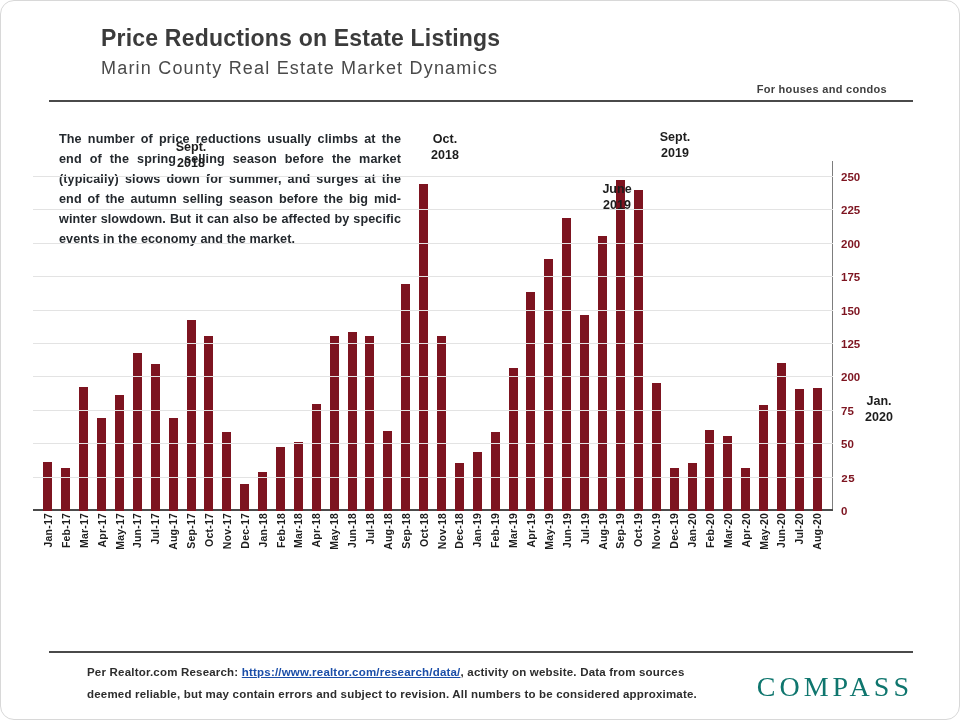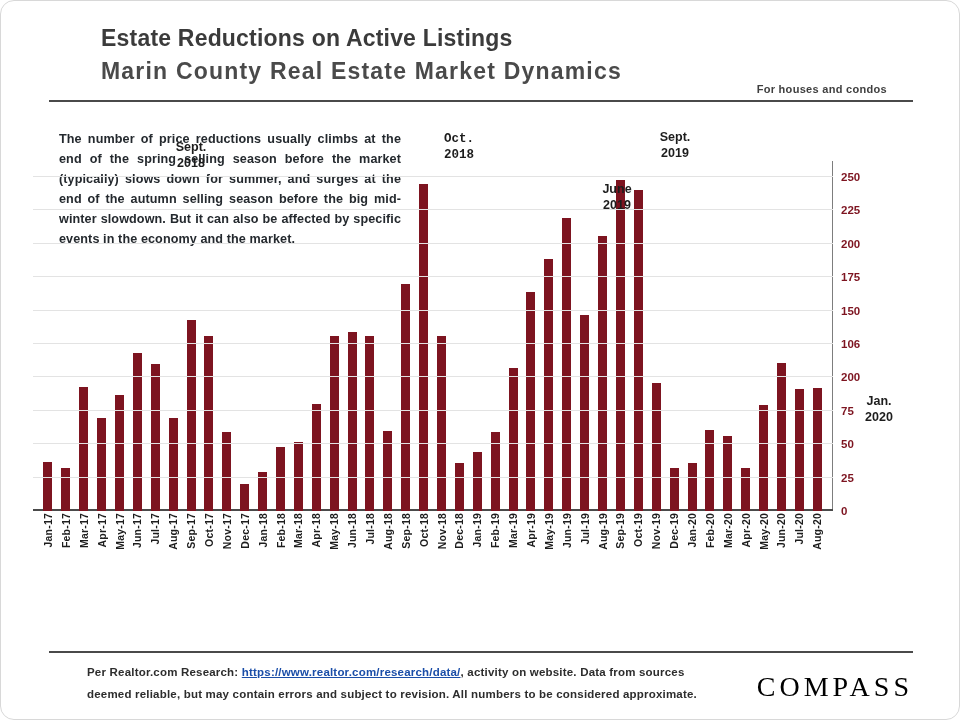--- a/index.html
+++ b/index.html
@@ -30,22 +30,22 @@
     top: 24px;
     font-size: 23px;
     font-weight: bold;
     color: #3b3b3b;
     letter-spacing: 0.2px;
   }
   .subtitle {
     position: absolute;
     left: 100px;
     top: 57px;
-    font-size: 23px;
-    font-weight: bold;
+    font-size: 18px;
+    font-weight: normal;
     color: #4a4a4a;
     letter-spacing: 1.2px;
   }
   .note-right {
     position: absolute;
     right: 72px;
     top: 82px;
     font-size: 11px;
     font-weight: bold;
     color: #3f3f3f;
@@ -208,31 +208,31 @@
   .footer-link {
     color: #1b4ea8;
     text-decoration: underline;
   }
   .brand {
     position: absolute;
     right: 46px;
     bottom: 16px;
     font-size: 28px;
     letter-spacing: 4px;
-    color: #000000;
+    color: #0f766e;
     font-family: "Liberation Serif", serif;
     margin-left: 22px;
   }
 </style>
 </head>
 <body>
 
 <div class="page">
 
-  <div class="title">Estate Reductions on Active Listings</div>
+  <div class="title">Price Reductions on Estate Listings</div>
   <div class="subtitle">Marin County Real Estate Market Dynamics</div>
   <div class="note-right">For houses and condos</div>
   <div class="header-rule"></div>
 
   <div class="caption">The number of price reductions usually climbs at the end of the spring selling season before the market (typically) slows down for summer, and surges at the end of the autumn selling season before the big mid-winter slowdown. But it can also be affected by specific events in the economy and the market.</div>
 
   <div class="chart">
     <div class="plot" id="plot">
       <div class="axis-line"></div>
       <div class="baseline"></div>
@@ -365,29 +365,29 @@
           </div>
           <div class="barwrap">
             <div class="bar" title="Jul-20: 91" style="height: 34.7328%; background: rgb(125, 20, 32);"></div>
           </div>
           <div class="barwrap">
             <div class="bar" title="Aug-20: 92" style="height: 35.1145%; background: rgb(125, 20, 32);"></div>
           </div>
         </div>
     <div class="ytick" style="bottom: calc(0% + 0px); top: auto; transform: translateY(50%);">0</div>
         <div class="gridline" style="bottom: 9.54198%;"></div>
-        <div class="ytick" style="bottom: calc(9.54198% + 0px); top: auto; transform: translateY(50%);">25</div>
+        <div class="ytick" style="bottom: calc(9.54198% + 0px); top: auto; transform: translateY(50%); font-family: Liberation Mono, monospace;">25</div>
         <div class="gridline" style="bottom: 19.084%;"></div>
         <div class="ytick" style="bottom: calc(19.084% + 0px); top: auto; transform: translateY(50%);">50</div>
         <div class="gridline" style="bottom: 28.626%;"></div>
         <div class="ytick" style="bottom: calc(28.626% + 0px); top: auto; transform: translateY(50%);">75</div>
         <div class="gridline" style="bottom: 38.1679%;"></div>
         <div class="ytick" style="bottom: calc(38.1679% + 0px); top: auto; transform: translateY(50%);">200</div>
         <div class="gridline" style="bottom: 47.7099%;"></div>
-        <div class="ytick" style="bottom: calc(47.7099% + 0px); top: auto; transform: translateY(50%);">106</div>
+        <div class="ytick" style="bottom: calc(47.7099% + 0px); top: auto; transform: translateY(50%);">125</div>
         <div class="gridline" style="bottom: 57.2519%;"></div>
         <div class="ytick" style="bottom: calc(57.2519% + 0px); top: auto; transform: translateY(50%);">150</div>
         <div class="gridline" style="bottom: 66.7939%;"></div>
         <div class="ytick" style="bottom: calc(66.7939% + 0px); top: auto; transform: translateY(50%);">175</div>
         <div class="gridline" style="bottom: 76.3359%;"></div>
         <div class="ytick" style="bottom: calc(76.3359% + 0px); top: auto; transform: translateY(50%);">200</div>
         <div class="gridline" style="bottom: 85.8779%;"></div>
         <div class="ytick" style="bottom: calc(85.8779% + 0px); top: auto; transform: translateY(50%);">225</div>
         <div class="gridline" style="bottom: 95.4198%;"></div>
         <div class="ytick" style="bottom: calc(95.4198% + 0px); top: auto; transform: translateY(50%);">250</div>
@@ -525,21 +525,21 @@
         <div class="xlabwrap">
           <div class="xlab">Aug-20</div>
         </div>
       </div>
   </div>
 
   <div class="annot" style="left:150px; top:138px; width:80px;">
     <div>Sept.</div>
     <div>2018</div>
   </div>
-  <div class="annot" style="left:418px; top:130px; width:80px;font-family:Liberation Mono, monospace;">
+  <div class="annot" style="left:404px; top:130px; width:80px;">
     <div>Oct.</div>
     <div>2018</div>
   </div>
   <div class="annot" style="left:576px; top:180px; width:80px;">
     <div>June</div>
     <div>2019</div>
   </div>
   <div class="annot" style="left:634px; top:128px; width:80px;">
     <div>Sept.</div>
     <div>2019</div>

